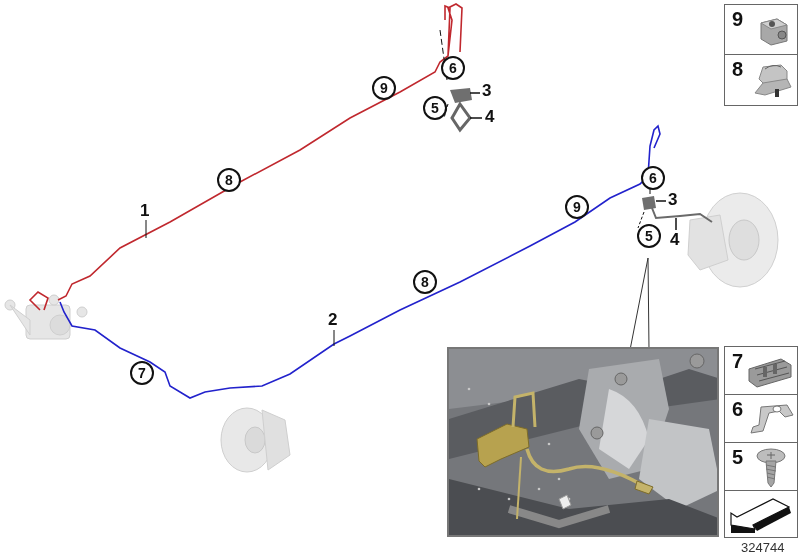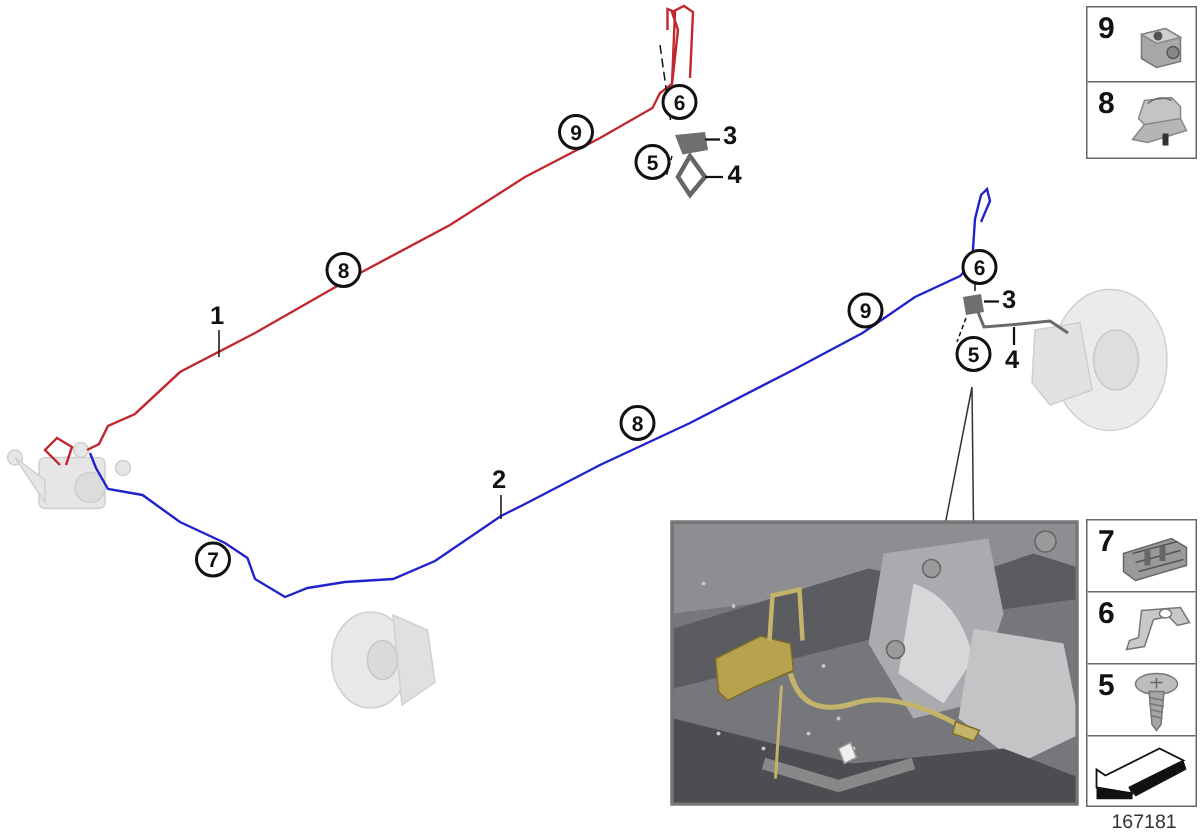--- a/index.html
+++ b/index.html
@@ -187,13 +187,13 @@
       <circle cx="110" cy="130" r="1.3"></circle>
         <circle cx="90" cy="140" r="1.3"></circle>
         <circle cx="60" cy="150" r="1.3"></circle>
       <circle cx="30" cy="140" r="1.3"></circle>
         <circle cx="120" cy="150" r="1.3"></circle>
     </g>
     <path d="M110 150 L118 146 L122 156 L114 160 Z" fill="#eee" stroke="#999"></path>
   </svg>
 </div>
 
-<div class="part-number">167181</div>
+<div class="part-number">324744</div>
 
 </body></html>

